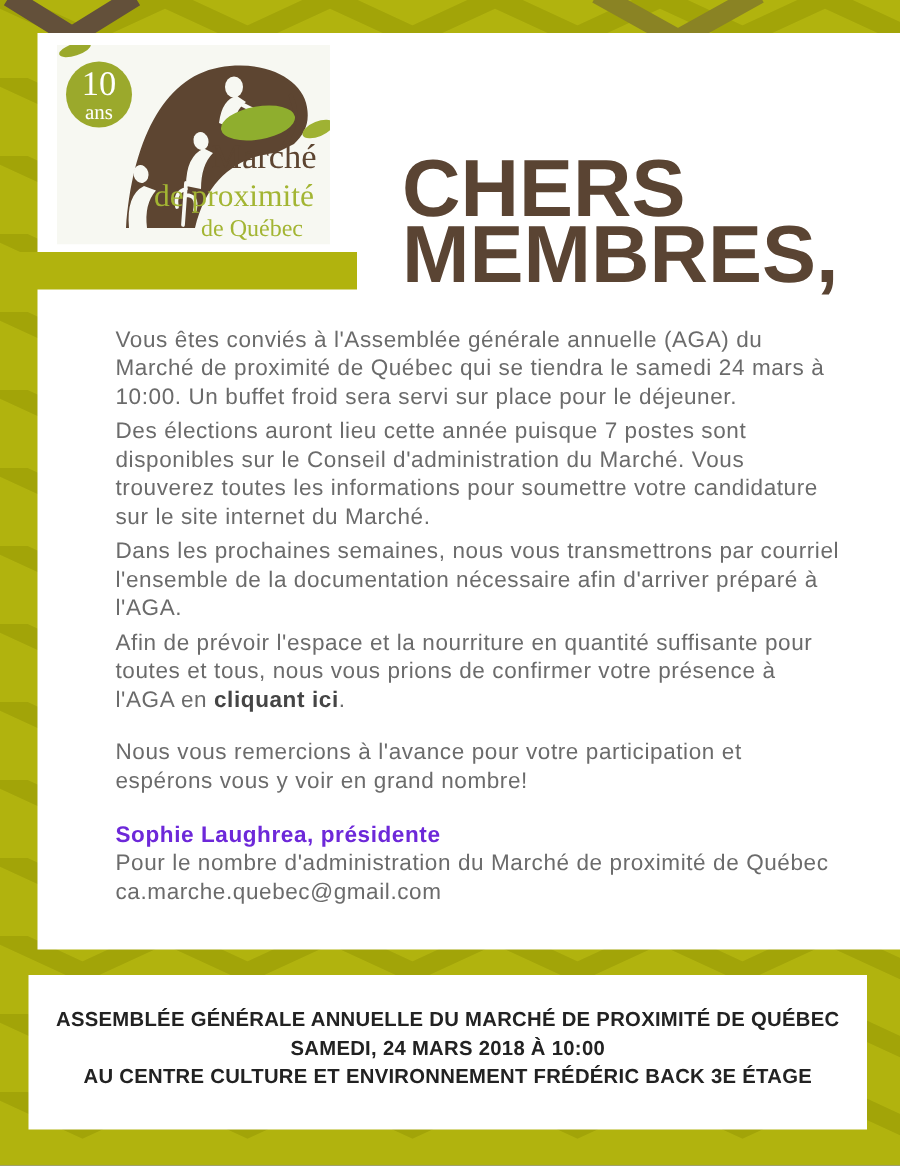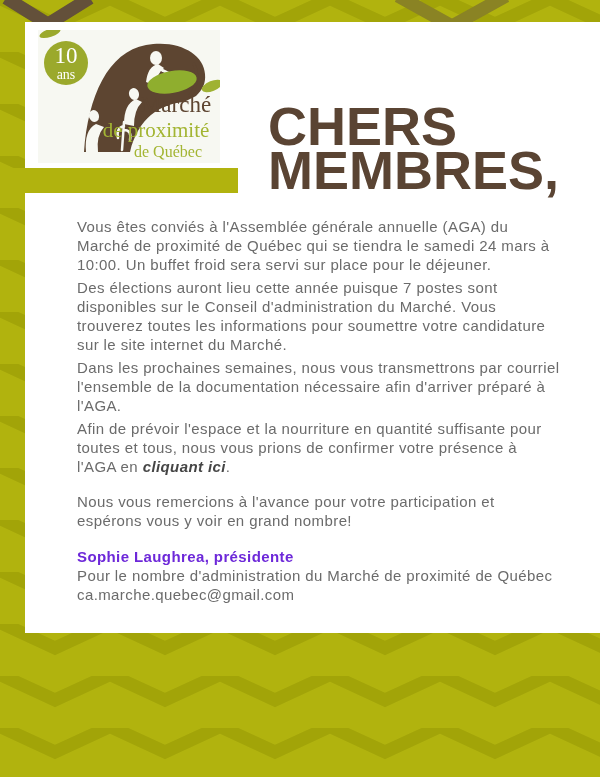--- a/index.html
+++ b/index.html
@@ -19,21 +19,21 @@
     font-size:54px;line-height:44px;font-weight:800;letter-spacing:0px;
     color:#5a4433;
   }
   h1.title span{display:block;}
   .body-text{
     position:absolute;left:52px;top:195px;width:492px;
     font-size:15px;line-height:19px;letter-spacing:0.4px;color:#6b6b6b;
   }
   .body-text p{margin:0 0 4px 0;white-space:pre-line;}
   .body-text p.gap-top{margin-top:16px;}
-  .cta{font-weight:bold;color:#454545;cursor:pointer;font-style:italic;}
+  .cta{font-weight:bold;color:#454545;cursor:pointer;}
   .signature{margin-top:17px;}
   .signature p{margin:0;white-space:normal;}
   .sig-name{font-weight:bold;color:#6d28d9;}
   .footer-card{
     text-align:center;color:#222222;font-weight:bold;
     font-size:13.5px;line-height:19px;letter-spacing:0.2px;
     padding-top:20px;box-sizing:border-box;
   }
   .footer-card p{margin:0;}
   svg text{font-family:"Liberation Serif",serif;}
@@ -117,14 +117,19 @@
       <div class="signature">
         <p class="sig-name">Sophie Laughrea, présidente</p>
         <p>Pour le nombre d'administration du Marché de proximité de Québec</p>
         <p>ca.marche.quebec@gmail.com</p>
       </div>
     </div>
   </div>
 
   <div class="green-band"></div>
 
+  <div class="card footer-card">
+    <p>ASSEMBLÉE GÉNÉRALE ANNUELLE DU MARCHÉ DE PROXIMITÉ DE QUÉBEC</p>
+    <p>SAMEDI, 24 MARS 2018 À 10:00</p>
+    <p>AU CENTRE CULTURE ET ENVIRONNEMENT FRÉDÉRIC BACK 3E ÉTAGE</p>
+  </div>
 
 </div>
 
 </body></html>

